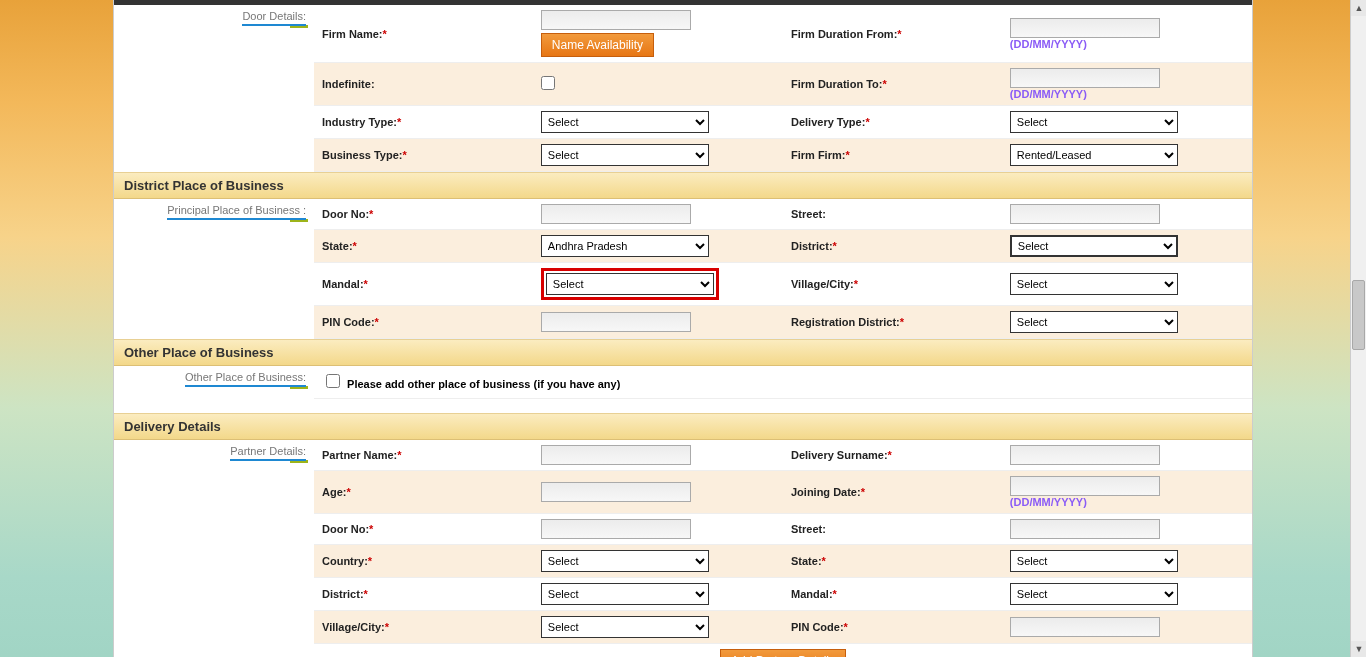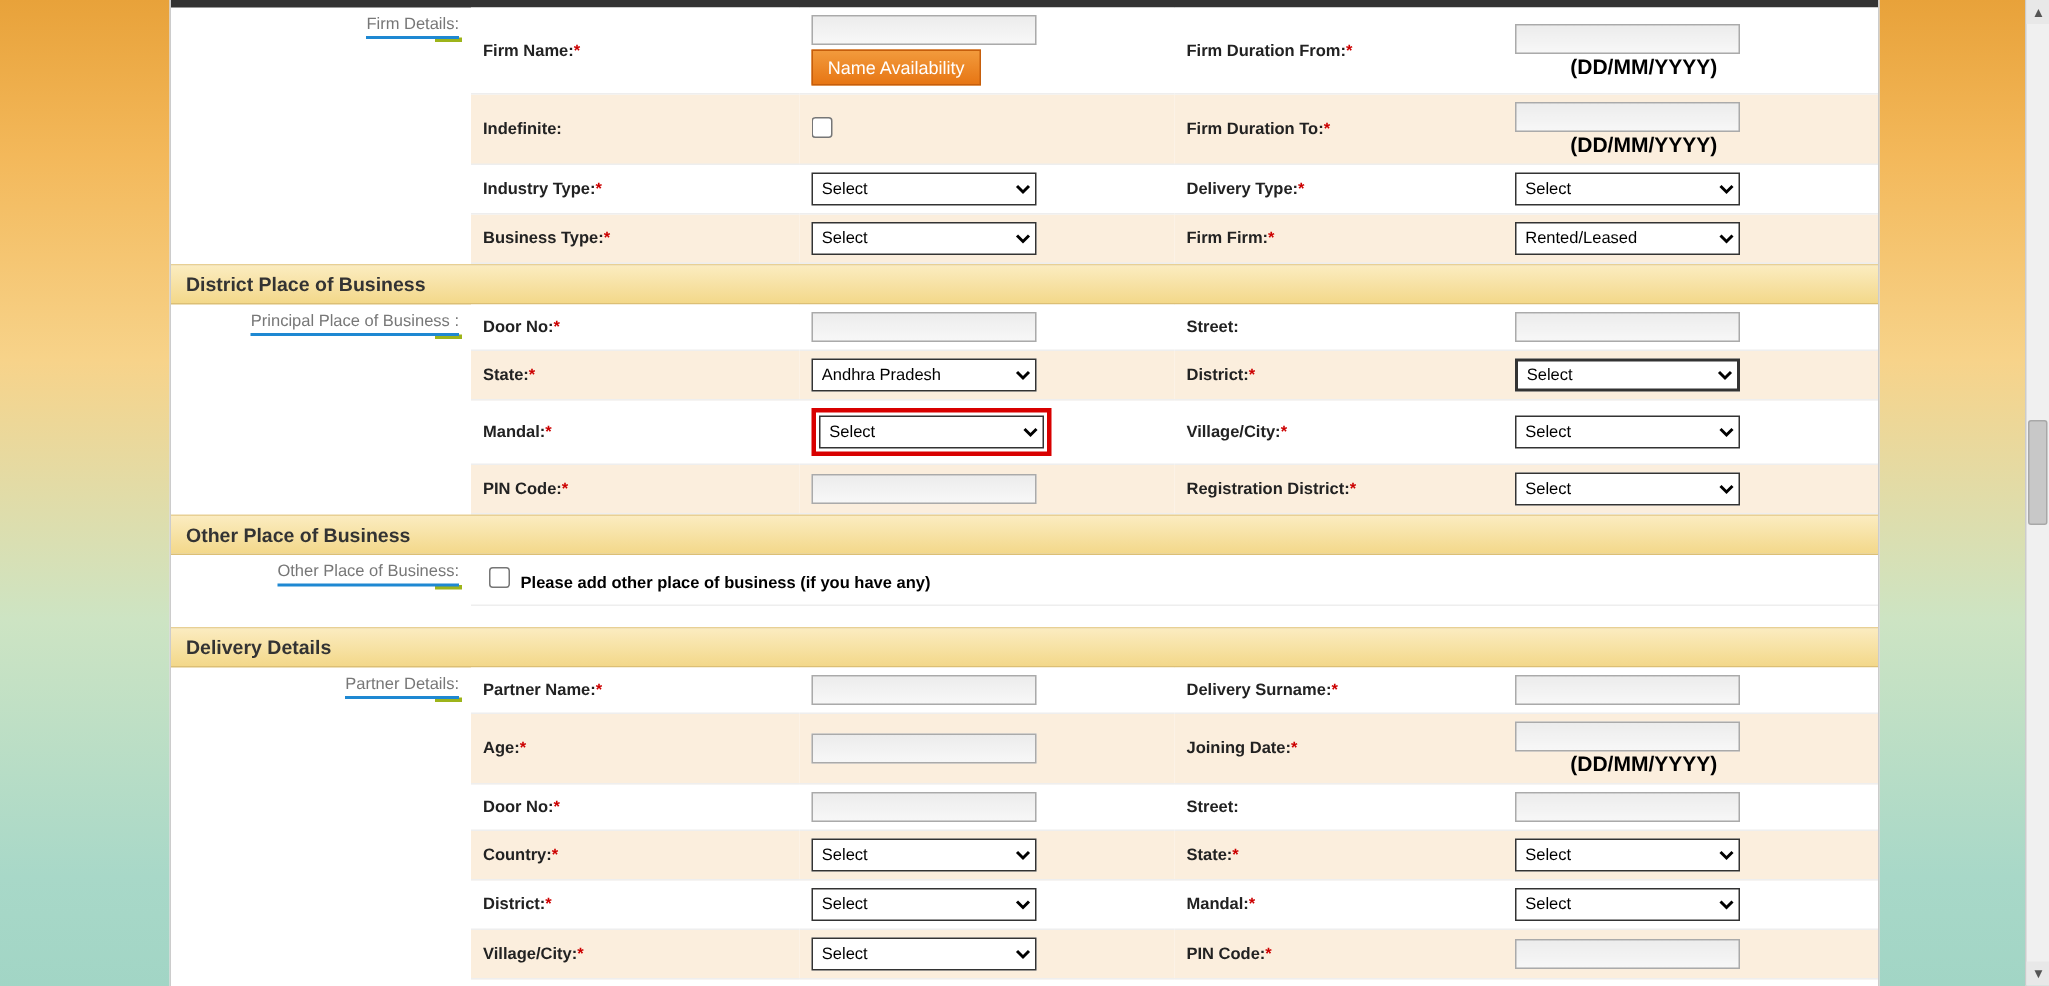--- a/index.html
+++ b/index.html
@@ -81,28 +81,28 @@
   .fi { width:240px; }
   .req { color:#c00; }
   input[type=text] {
     width:150px; height:20px;
     border:1px solid #aaa;
     background:linear-gradient(to bottom,#ececec,#f7f7f7);
     padding:1px 4px;
     font-size:11px;
   }
   select {
-    width:150px; height:22px;
+    width:168px; height:22px;
     border:1px solid #333;
     background:#fff;
     font-size:11px;
     padding:1px 2px;
   }
   input[type=checkbox]{ width:14px; height:14px; }
-  .hint { color:#000000; font-weight:bold; font-size:14px;margin-left:37px; }
+  .hint { color:#8b5cf6; font-weight:bold; font-size:11px; }
   .btn-orange {
     display:inline-block;
     background:linear-gradient(to bottom,#f29a3c,#e77614);
     color:#fff;
     font-weight:normal;
     font-size:12px;
     padding:4px 10px;
     border:1px solid #c65e0c;
     cursor:pointer;
   }
@@ -136,21 +136,21 @@
 <body>
 
 <div class="page-outer">
   <div class="content-wrap">
     <div class="topbar"></div>
 
     <table class="form-table">
         <tbody>
           <tr>
       <td class="side-label-col">
-        <span class="side-underline">Firm Details:</span>
+        <span class="side-underline">Door Details:</span>
       </td>
       <td class="fields-col">
         <table class="field-grid">
           <tbody>
                   <tr>
             <td class="fl"><span>Firm Name:</span><span class="req">*</span></td>
             <td class="fi">
               <input type="text" style=""><br>
               <span class="btn-orange" style="margin-top:3px;">Name Availability</span>
             </td>

